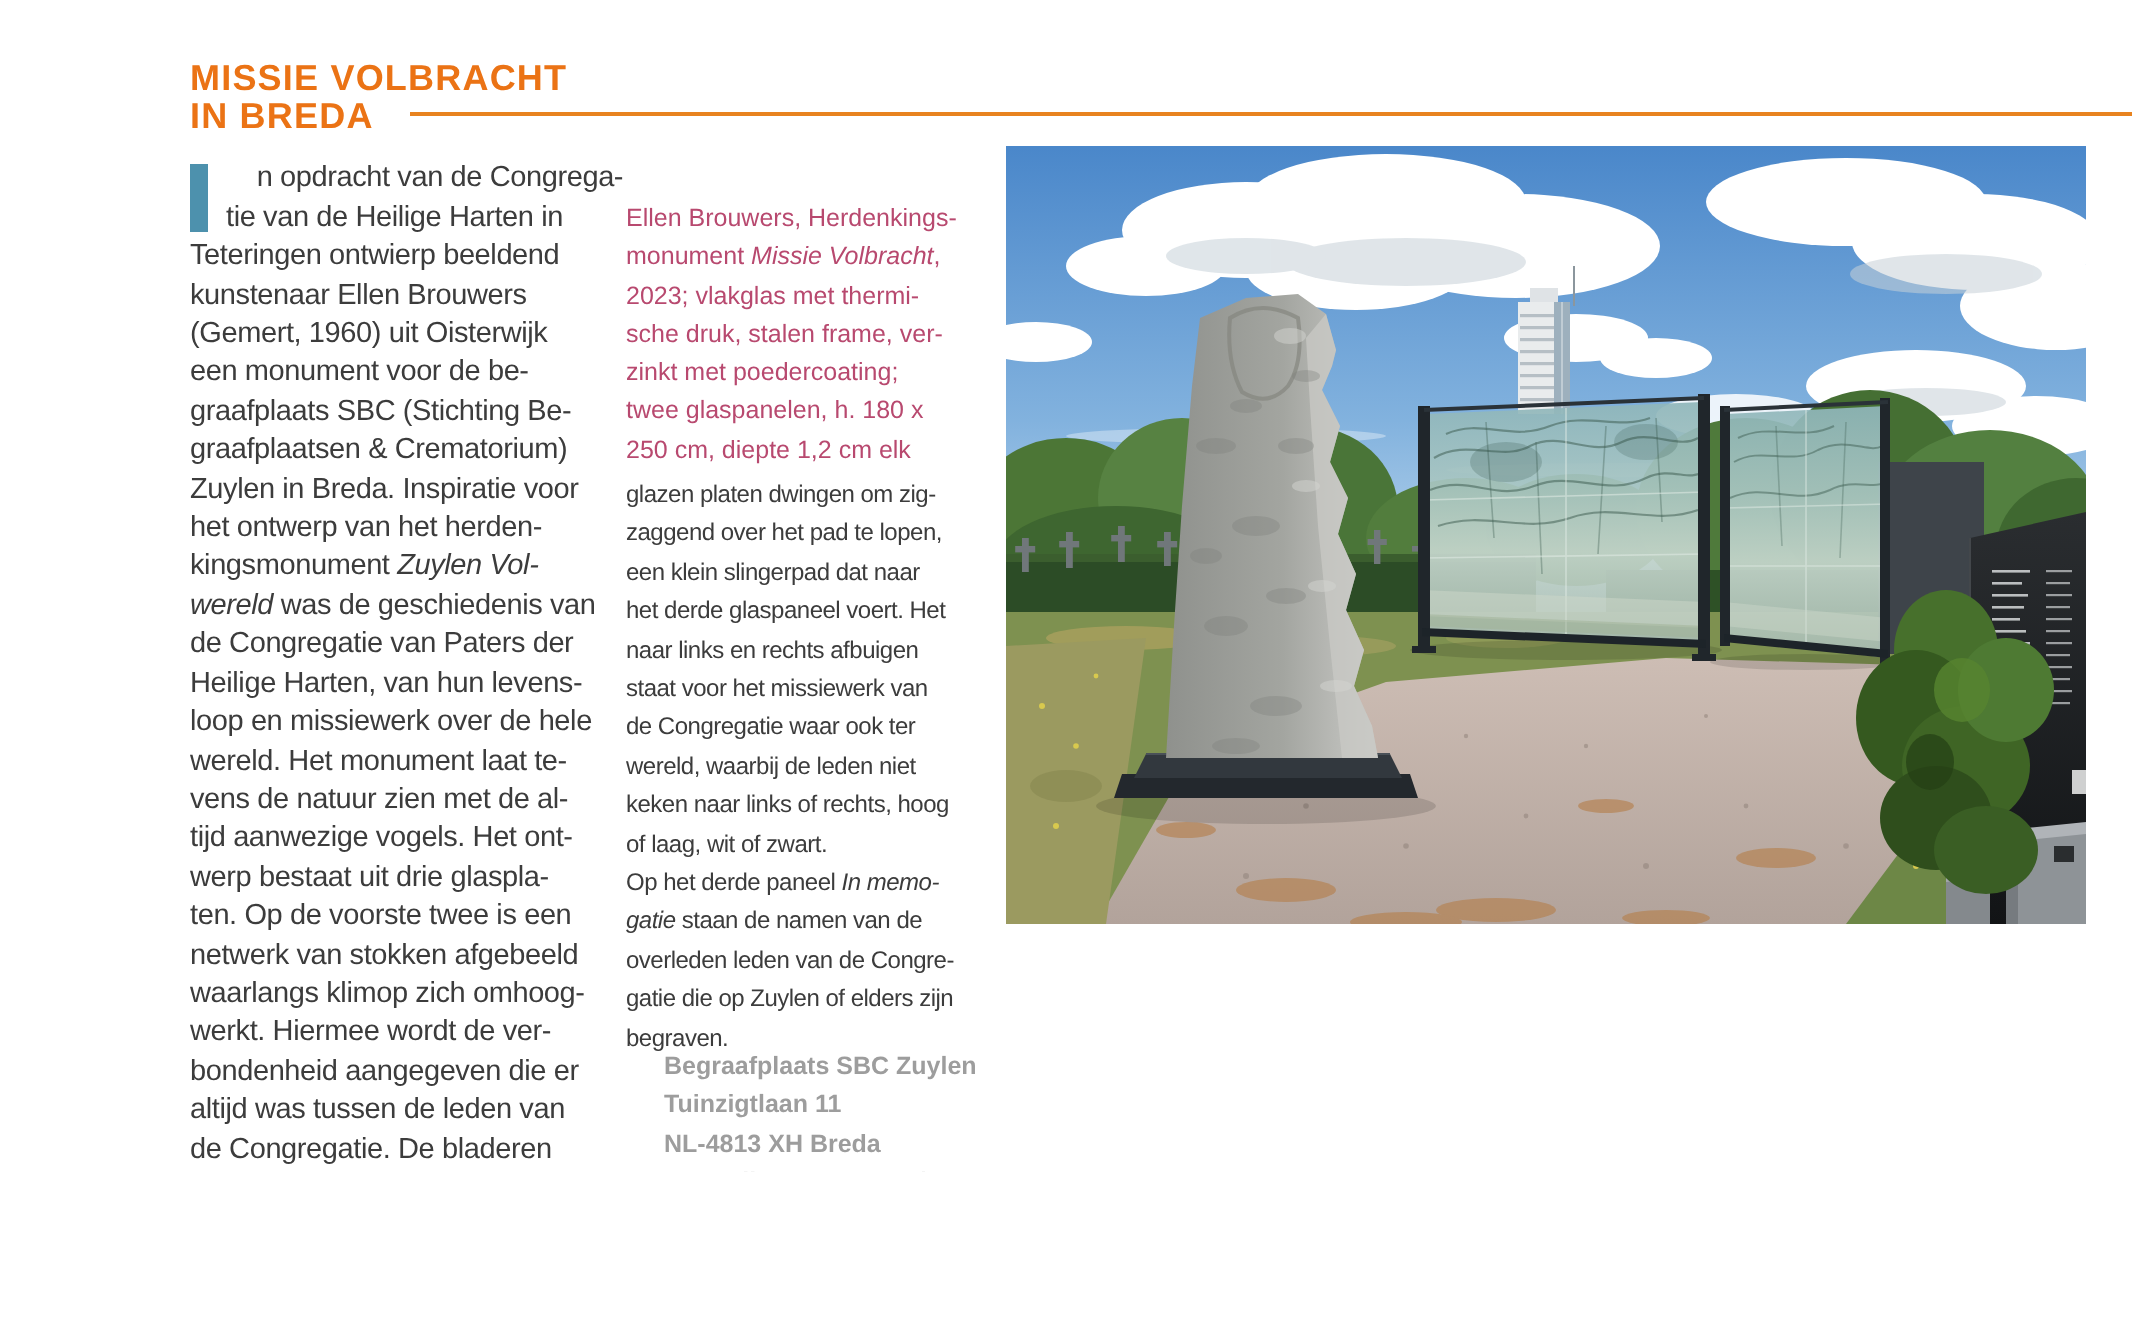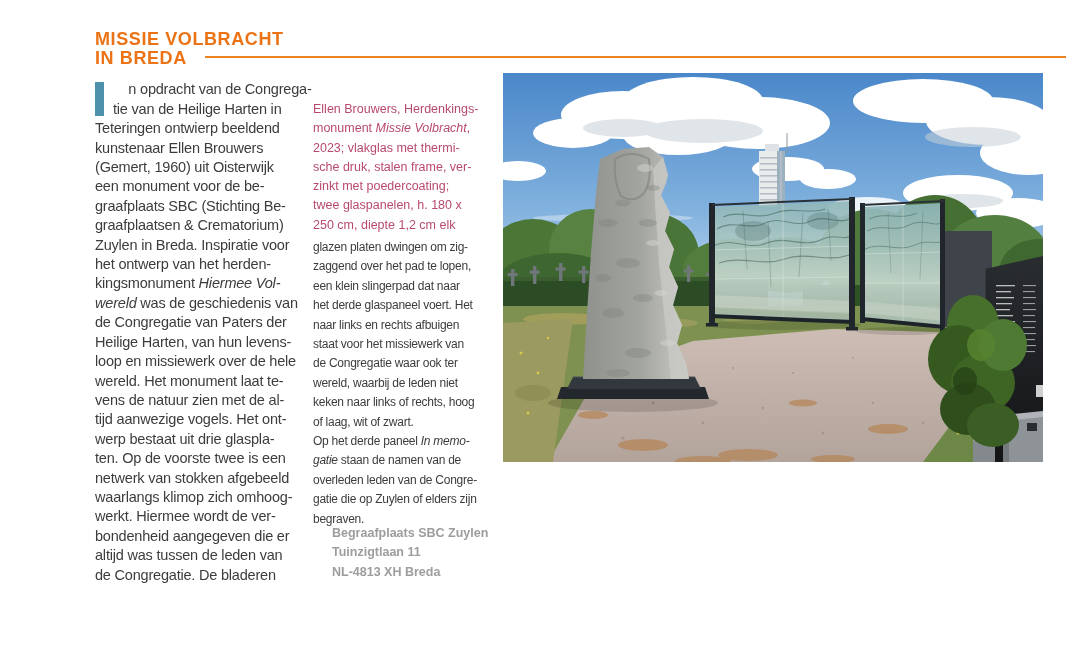--- a/index.html
+++ b/index.html
@@ -46,21 +46,21 @@
     <span class="dropcap">I</span><span>n opdracht van de Congrega-
 tie van de Heilige Harten in
 Teteringen ontwierp beeldend
 kunstenaar Ellen Brouwers
 (Gemert, 1960) uit Oisterwijk
 een monument voor de be-
 graafplaats SBC (Stichting Be-
 graafplaatsen &amp; Crematorium)
 Zuylen in Breda. Inspiratie voor
 het ontwerp van het herden-
-kingsmonument <i>Hiermee Vol-</i>
+kingsmonument <i>Zuylen Vol-</i>
 <i>wereld</i> was de geschiedenis van
 de Congregatie van Paters der
 Heilige Harten, van hun levens-
 loop en missiewerk over de hele
 wereld. Het monument laat te-
 vens de natuur zien met de al-
 tijd aanwezige vogels. Het ont-
 werp bestaat uit drie glaspla-
 ten. Op de voorste twee is een
 netwerk van stokken afgebeeld

